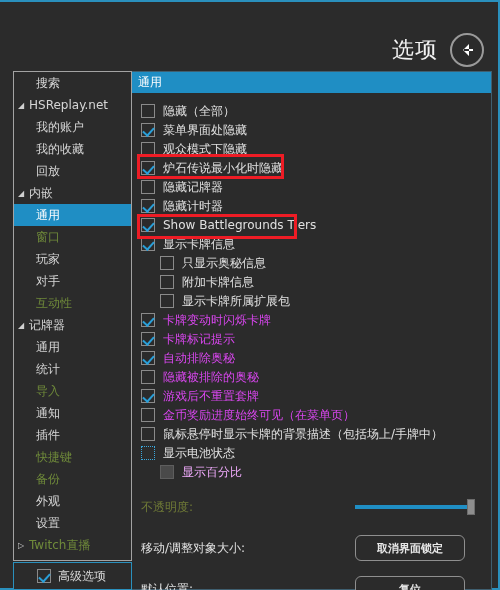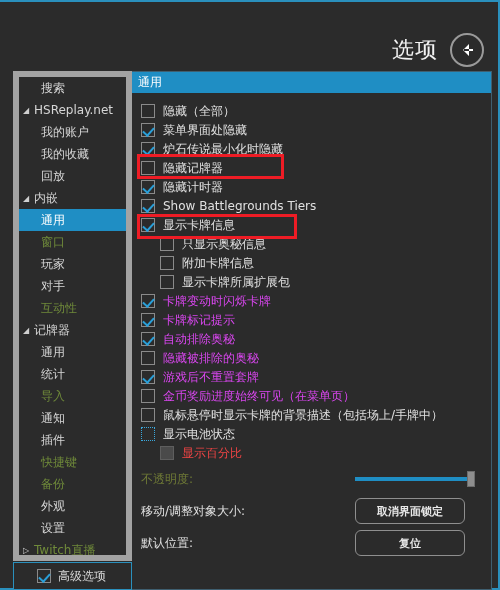--- a/index.html
+++ b/index.html
@@ -43,21 +43,21 @@
     background: transparent;
   }
   #back-button svg { display: block; }
 
   
   #sidebar {
     position: absolute;
     left: 13px; top: 69px;
     width: 119px; height: 490px;
     background: #2b2b2b;
-    border: 6px solid #a3a3a3;
+    border: 1px solid #a3a3a3;
     overflow: hidden;
   }
   .nav-item {
     height: 22px;
     display: flex; align-items: center;
     font-size: 12px;
     color: #d6d6d6;
     cursor: pointer;
     white-space: nowrap;
     padding-left: 4px;
@@ -149,36 +149,36 @@
     border: 1px dotted #3aa8dd;
   }
 
   .opt-label {
     font-size: 12px;
     color: #e0e0e0;
     white-space: nowrap;
     line-height: 1;
   }
   .opt-label.olive { color: #d946ef; }
-  .opt-label.dim { color: #ef4444; }
+  .opt-label.dim { color: #f0abfc; }
 
   
   .hl-box {
     position: absolute;
     border: 3px solid #ee1c25;
     pointer-events: none;
   }
   #hl-1 { left: 137px; top: 152px; width: 147px; height: 25px; }
   #hl-2 { left: 137px; top: 212px; width: 160px; height: 25px; }
 
   
   .ctrl-row {
     display: flex; align-items: center;
     height: 30px;
-    margin-top: 2px;
+    margin-top: 11px;
   }
   .ctrl-label {
     font-size: 12px;
     color: #e0e0e0;
     width: 200px;
     flex: 0 0 200px;
   }
   .ctrl-label.olive { color: #6f7a36; }
 
   .slider {
@@ -318,20 +318,24 @@
       <div id="checkbox-group">
           <div class="opt-row">
             <div class="cb"></div>
             <span class="opt-label">隐藏（全部）</span>
           </div>
           <div class="opt-row">
             <div class="cb checked"></div>
             <span class="opt-label">菜单界面处隐藏</span>
           </div>
           <div class="opt-row">
+            <div class="cb"></div>
+            <span class="opt-label">观众模式下隐藏</span>
+          </div>
+          <div class="opt-row">
             <div class="cb checked"></div>
             <span class="opt-label">炉石传说最小化时隐藏</span>
           </div>
           <div class="opt-row">
             <div class="cb"></div>
             <span class="opt-label">隐藏记牌器</span>
           </div>
           <div class="opt-row">
             <div class="cb checked"></div>
             <span class="opt-label">隐藏计时器</span>

